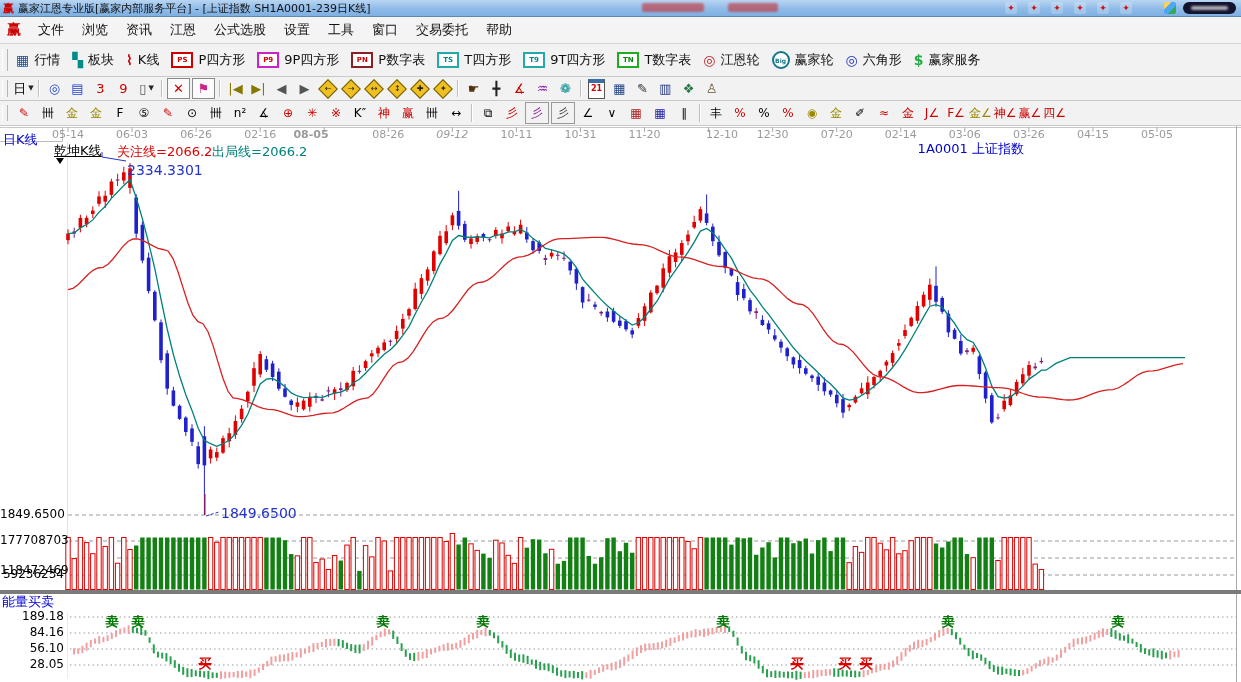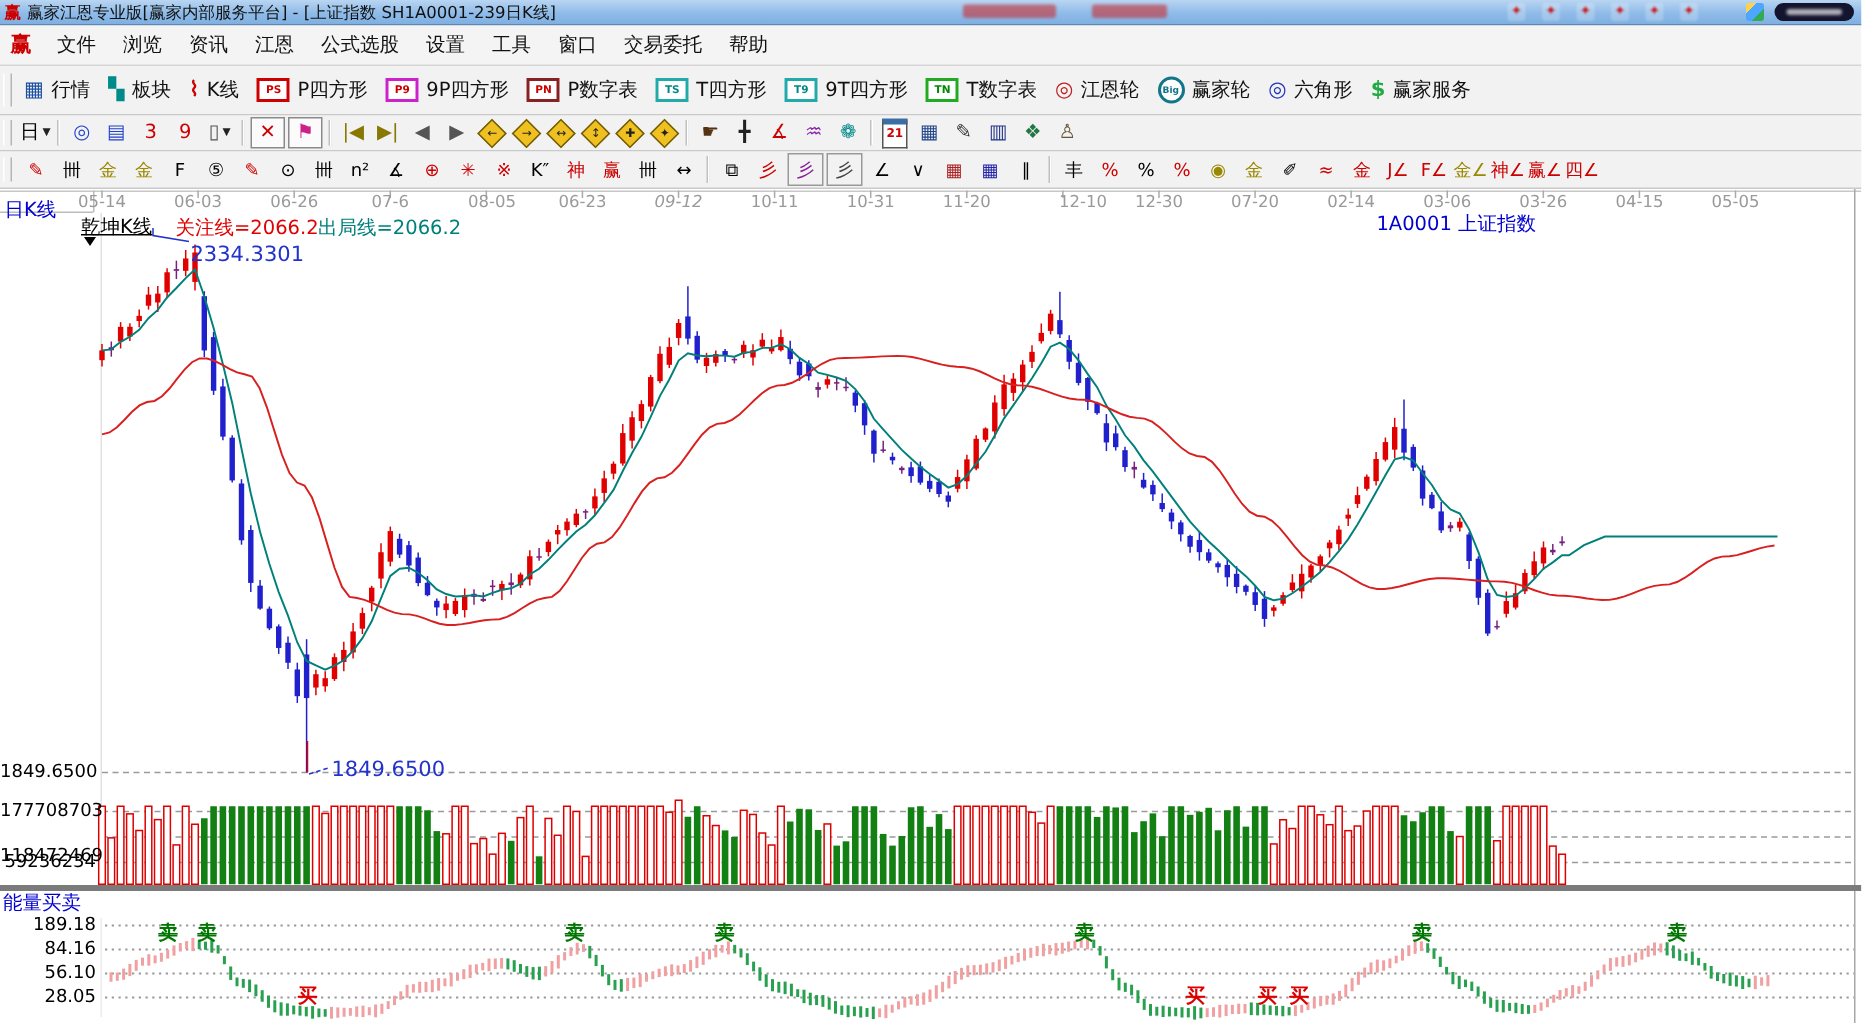--- a/index.html
+++ b/index.html
@@ -1181,23 +1181,23 @@
         <line x1="1170.200000000006" y1="650.4926184216083" x2="1170.200000000006" y2="659.4361001295538" stroke="#f0a0a0" stroke-width="2"></line>
         <line x1="1174.400000000006" y1="651.531882681467" x2="1174.400000000006" y2="657.1336971917677" stroke="#f0a0a0" stroke-width="2"></line>
         <line x1="1178.600000000006" y1="650.0529885398236" x2="1178.600000000006" y2="657.5116902844992" stroke="#f0a0a0" stroke-width="2"></line>
       </svg>
 
     <div class="lbl daykline">日K线</div>
     <div id="date-axis">
         <div class="datelabel" style="left: 48px;">05-14</div>
         <div class="datelabel" style="left: 112.059px;">06-03</div>
         <div class="datelabel" style="left: 176.118px;">06-26</div>
-        <div class="datelabel" style="left: 240.176px;">07-6</div>
-        <div class="datelabel" style="left: 308px;">08-05</div>
-        <div class="datelabel" style="left: 368.294px;">06-23</div>
+        <div class="datelabel" style="left: 240.176px;">02-16</div>
+        <div class="datelabel" style="left: 291px; font-weight: bold;">08-05</div>
+        <div class="datelabel" style="left: 368.294px;">08-26</div>
         <div class="datelabel" style="left: 432.353px; font-style: italic;">09-12</div>
         <div class="datelabel" style="left: 496.412px;">10-11</div>
         <div class="datelabel" style="left: 560.471px;">10-31</div>
         <div class="datelabel" style="left: 624.529px;">11-20</div>
         <div class="datelabel" style="left: 702px;">12-10</div>
         <div class="datelabel" style="left: 752.647px;">12-30</div>
         <div class="datelabel" style="left: 816.706px;">07-20</div>
         <div class="datelabel" style="left: 880.765px;">02-14</div>
         <div class="datelabel" style="left: 944.824px;">03-06</div>
         <div class="datelabel" style="left: 1008.88px;">03-26</div>

